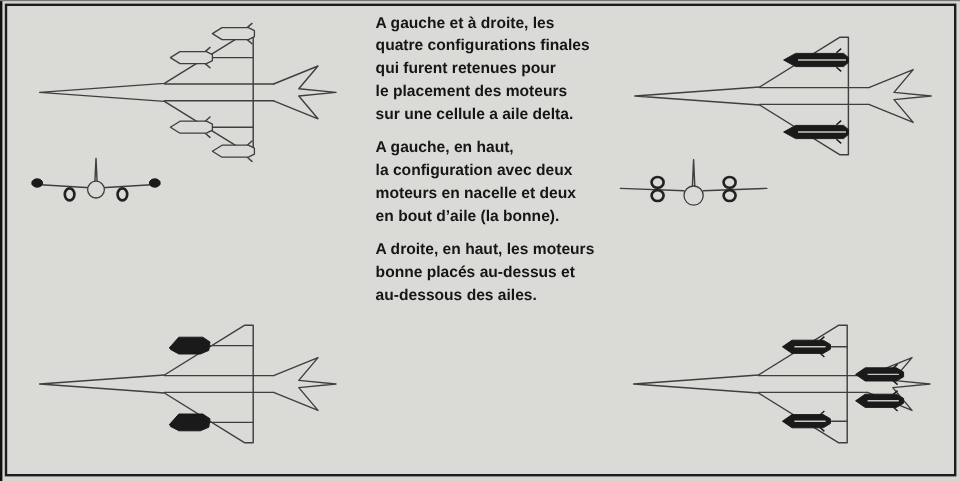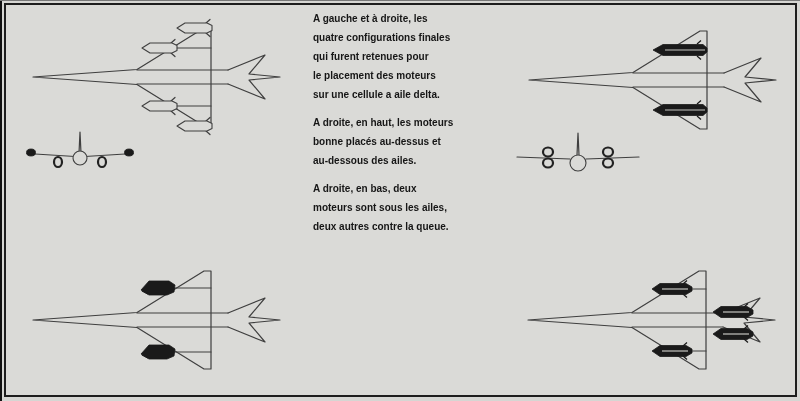--- a/index.html
+++ b/index.html
@@ -15,21 +15,21 @@
   .page{position:relative;width:800px;height:401px;background:var(--paper);overflow:hidden;}
   
   .edge-left{position:absolute;left:0;top:0;width:2px;height:401px;background:#111;}
   .edge-top{position:absolute;left:0;top:0;width:800px;height:1px;background:#777;}
   
   .frame{position:absolute;left:4px;top:3px;right:3px;bottom:4px;border:2px solid var(--frame);background:var(--paper2);}
   .fig{position:absolute;}
   
   .textcol{
     position:absolute;left:313px;top:9px;width:250px;
-    color:var(--text);font-size:10px;font-weight:700;line-height:19px;
+    color:var(--text);font-size:13px;font-weight:700;line-height:19px;
     letter-spacing:0px;
   }
   .textcol p{margin:0 0 9px 0;white-space:pre-line;}
   
   .ln{stroke:var(--ink);fill:none;stroke-width:1.2;stroke-linejoin:round;stroke-linecap:round;}
   .pod{stroke:var(--ink);fill:var(--paper2);stroke-width:1.1;stroke-linejoin:round;}
   .dk{fill:var(--dark);stroke:var(--dark);stroke-width:.8;stroke-linejoin:round;}
   .dkln{stroke:var(--dark);fill:none;stroke-width:1.2;}
   .lt{stroke:#c6c6c2;fill:none;stroke-width:1.2;}
   .ring{stroke:#222;stroke-width:2.2;fill:var(--paper2);}
@@ -127,21 +127,22 @@
     <use href="#pod-dark" transform="translate(213,59)"></use>
     <use href="#pod-dark" transform="translate(213,81)"></use>
   </svg>
 
   <div class="textcol">
     <p>A gauche et à droite, les
 quatre configurations finales
 qui furent retenues pour
 le placement des moteurs
 sur une cellule a aile delta.</p>
+    <p>A gauche, en haut,
+la configuration avec deux
+moteurs en nacelle et deux
+en bout d’aile (la bonne).</p>
     <p>A droite, en haut, les moteurs
 bonne placés au-dessus et
 au-dessous des ailes.</p>
-    <p>A droite, en bas, deux
-moteurs sont sous les ailes,
-deux autres contre la queue.</p>
   </div>
 
 </div>
 
 </body></html>

